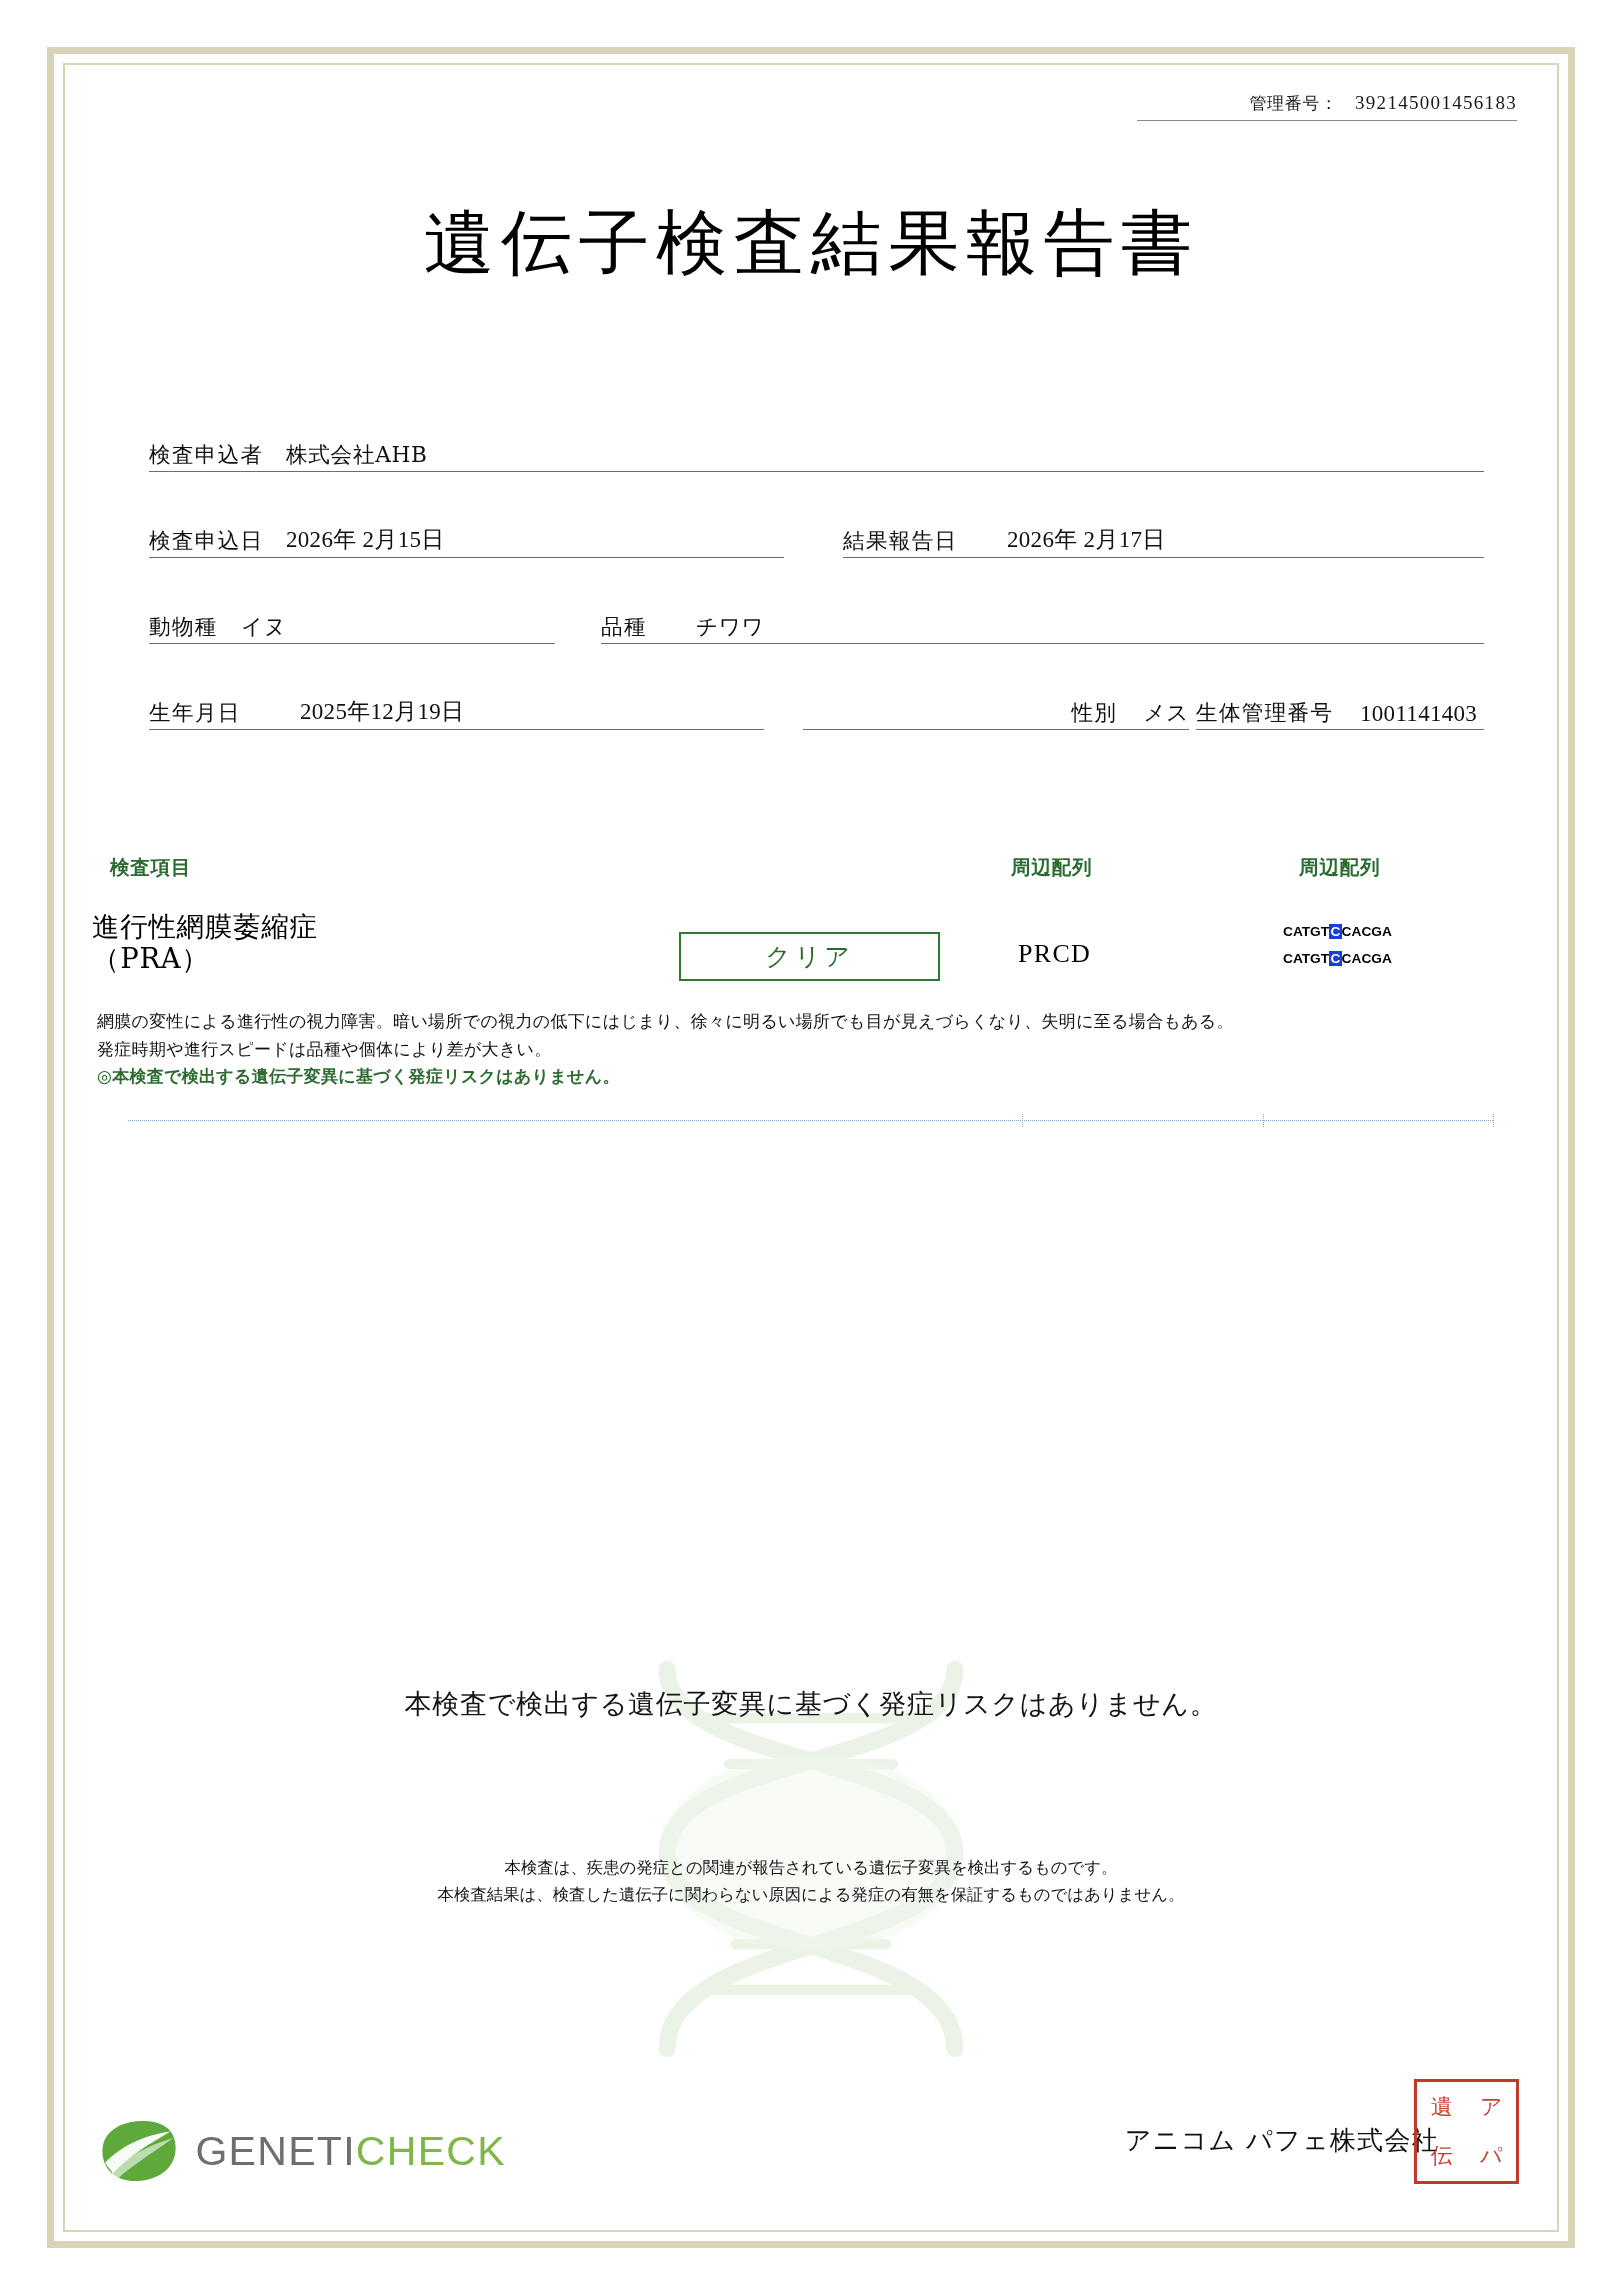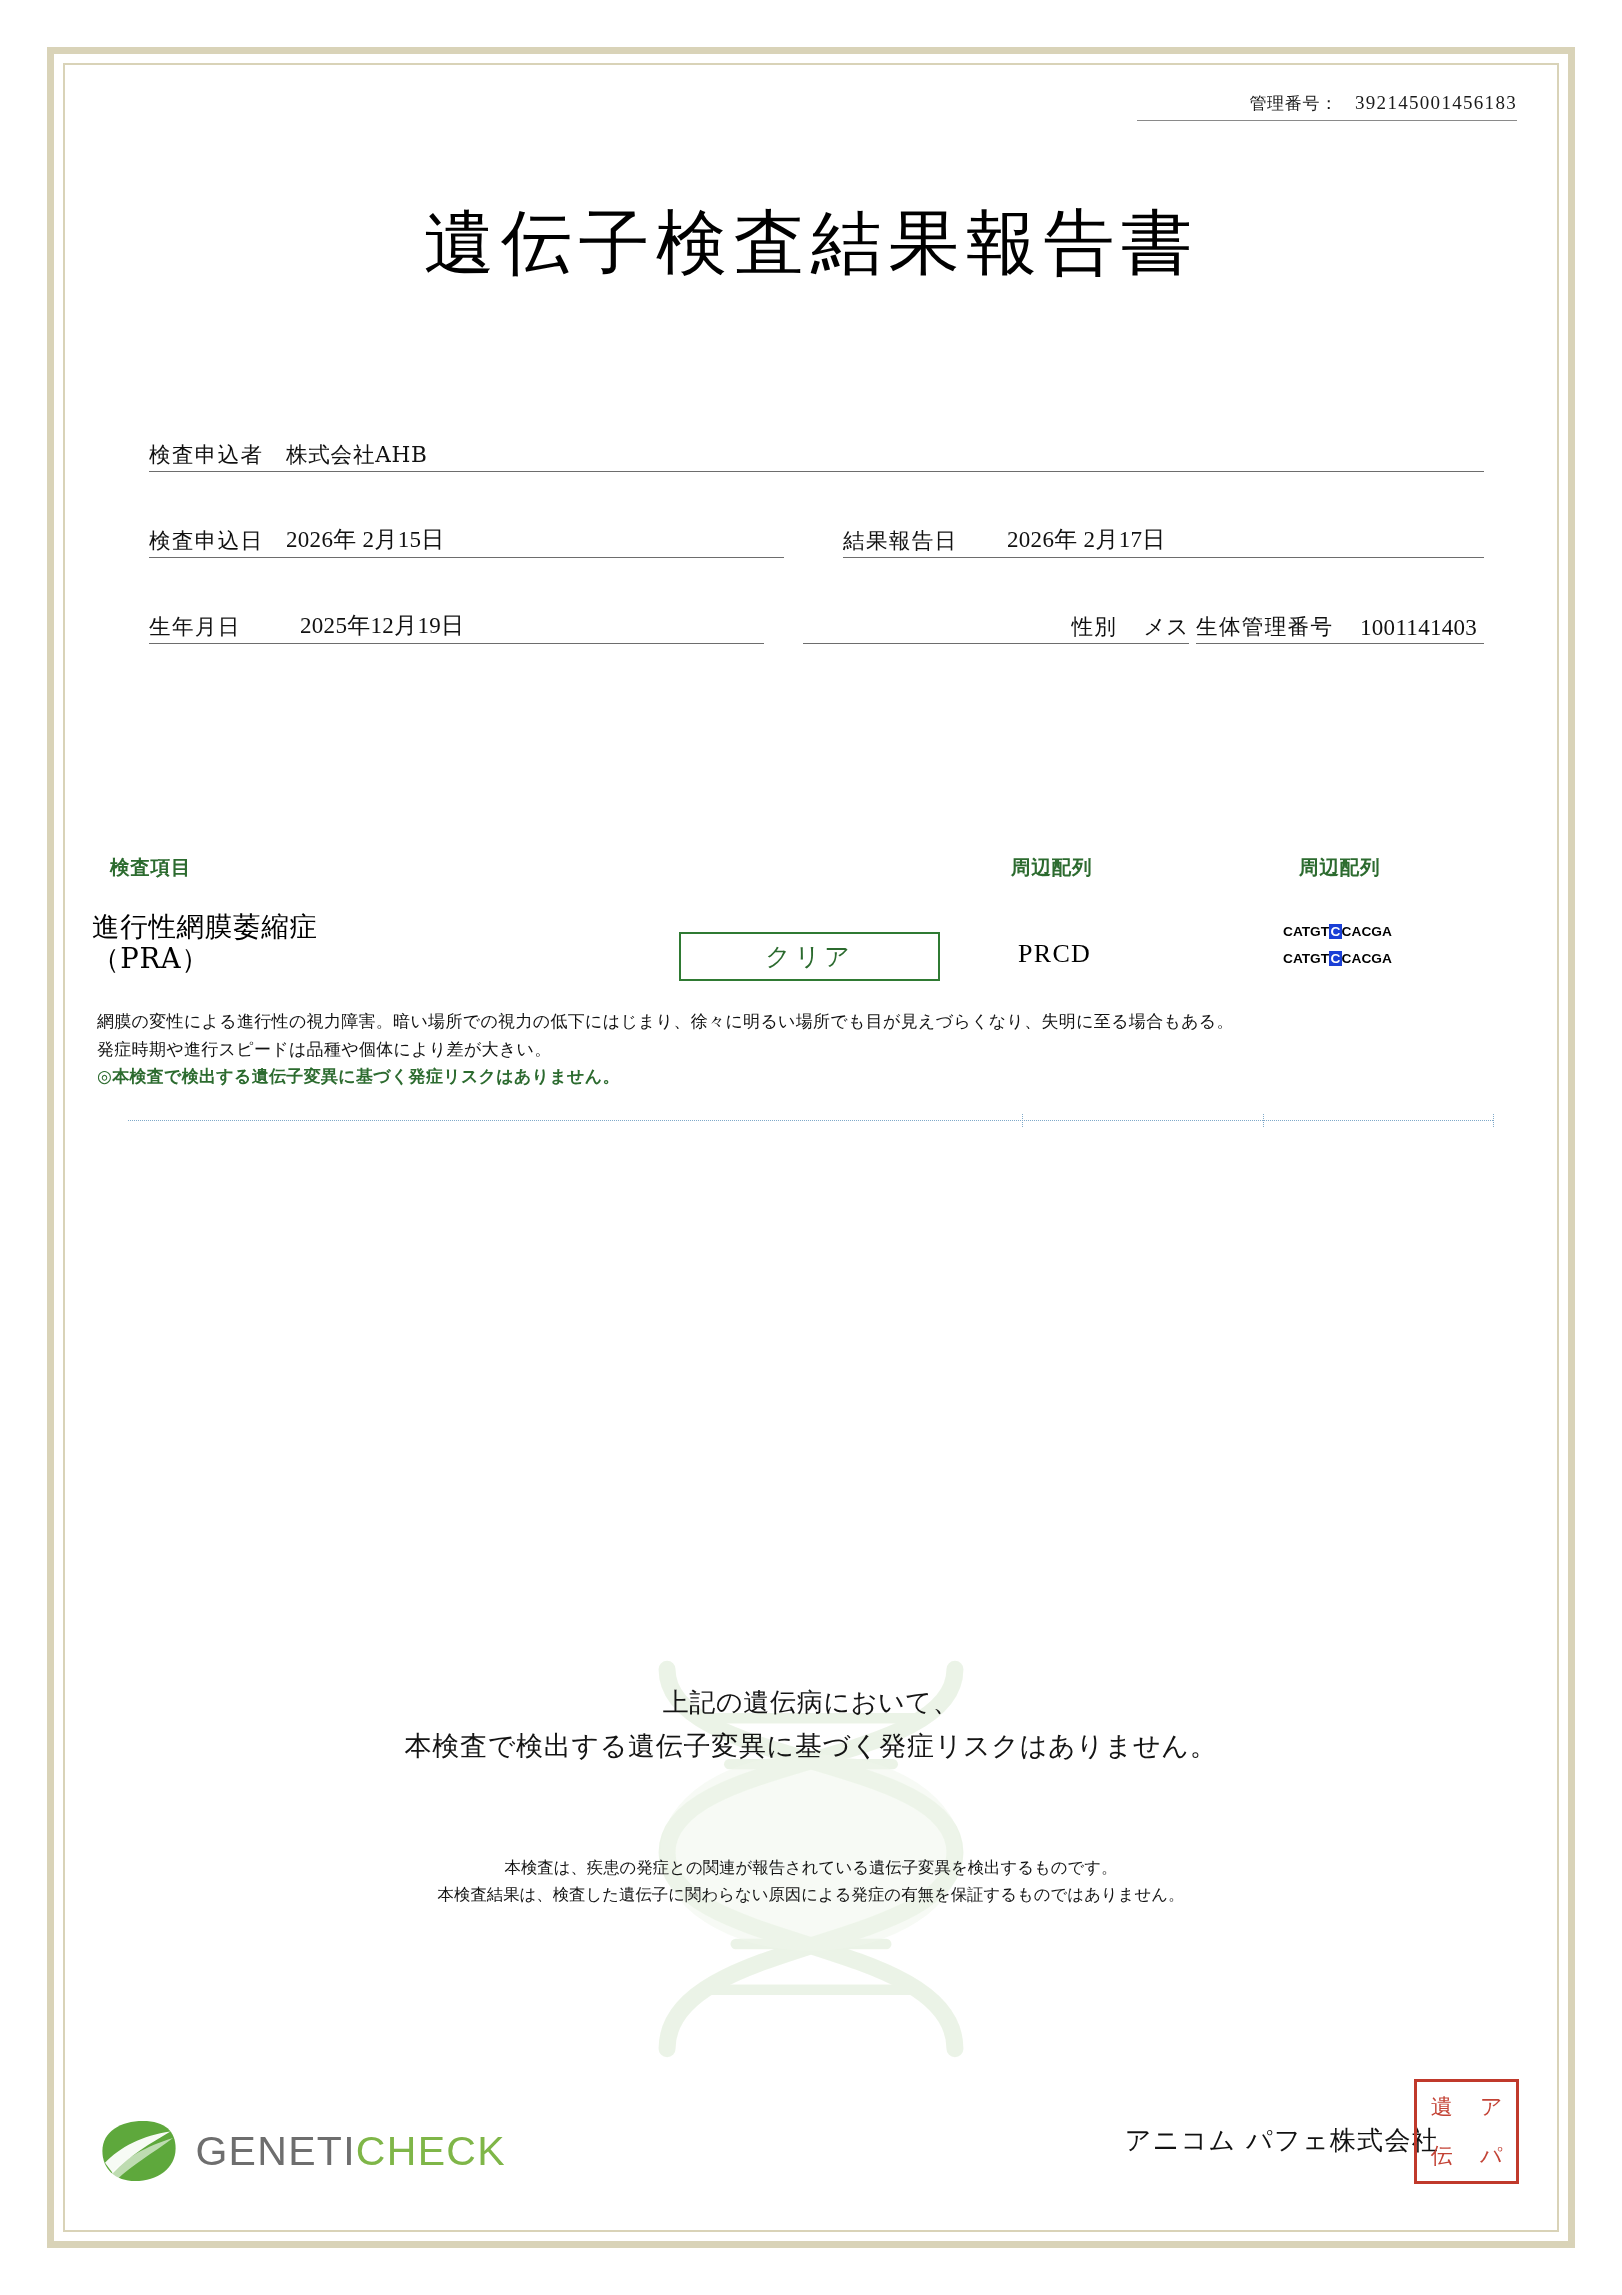--- a/index.html
+++ b/index.html
@@ -364,20 +364,30 @@
       <div class="field" style="left:0; width:635px;">
         <span class="flabel" style="width:137px;margin-top:6px;">検査申込日</span>
         <span class="fvalue num">2026年 2月15日</span>
       </div>
       <div class="field" style="left:694px; width:641px;">
         <span class="flabel" style="width:164px;">結果報告日</span>
         <span class="fvalue num">2026年 2月17日</span>
       </div>
     </div>
 
+    <div class="row">
+      <div class="field" style="left:0; width:406px;">
+        <span class="flabel" style="width:92px;">動物種</span>
+        <span class="fvalue">イヌ</span>
+      </div>
+      <div class="field" style="left:452px; width:883px;">
+        <span class="flabel" style="width:95px;">品種</span>
+        <span class="fvalue">チワワ</span>
+      </div>
+    </div>
 
     <div class="row">
       <div class="field" style="left:0; width:615px;">
         <span class="flabel" style="width:151px;">生年月日</span>
         <span class="fvalue num">2025年12月19日</span>
       </div>
       <div class="field" style="left:654px; width:386px;justify-content:flex-end;">
         <span class="flabel" style="width:72px;">性別</span>
         <span class="fvalue">メス</span>
       </div>
@@ -434,21 +444,20 @@
     <g stroke="#cfe3c4" stroke-width="16" stroke-linecap="round">
       <line x1="175" y1="95" x2="525" y2="95"></line>
       <line x1="225" y1="165" x2="475" y2="165"></line>
       <line x1="235" y1="440" x2="465" y2="440"></line>
       <line x1="180" y1="510" x2="520" y2="510"></line>
     </g>
     <ellipse cx="350" cy="300" rx="230" ry="150" fill="#d9ead0" opacity="0.55"></ellipse>
   </svg>
 
   <div class="concl">
-    <div>上記の遺伝病において、</div>
     <div class="l2">本検査で検出する遺伝子変異に基づく発症リスクはありません。</div>
   </div>
   <div class="notes">
     <div>本検査は、疾患の発症との関連が報告されている遺伝子変異を検出するものです。</div>
     <div>本検査結果は、検査した遺伝子に関わらない原因による発症の有無を保証するものではありません。</div>
   </div>
 
   <div class="logo">
     <svg class="logo-mark" viewBox="0 0 128 104">
       <path d="M8,52 C8,22 36,6 70,6 C104,6 120,22 120,48 C120,78 92,98 58,98 C28,98 8,80 8,52 Z" fill="#5ea83c"></path>

